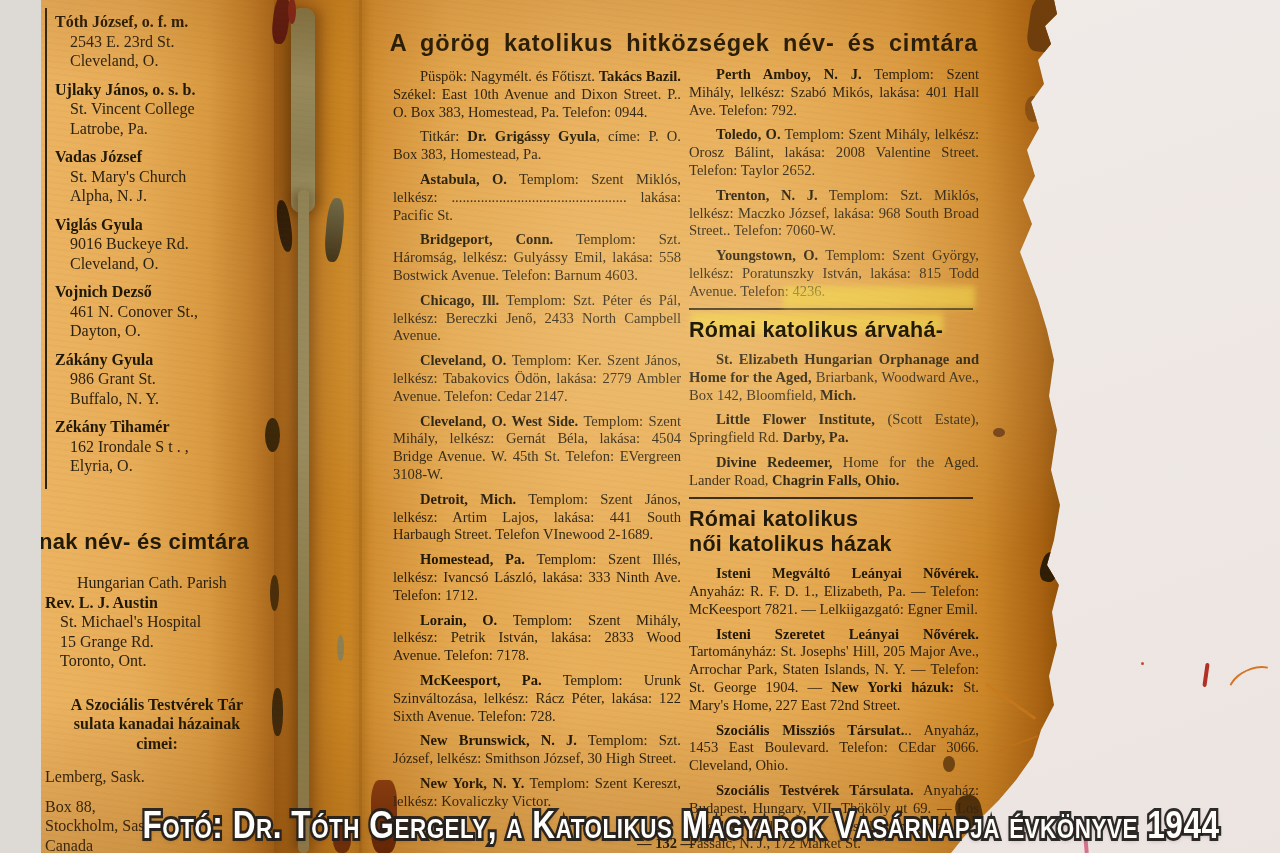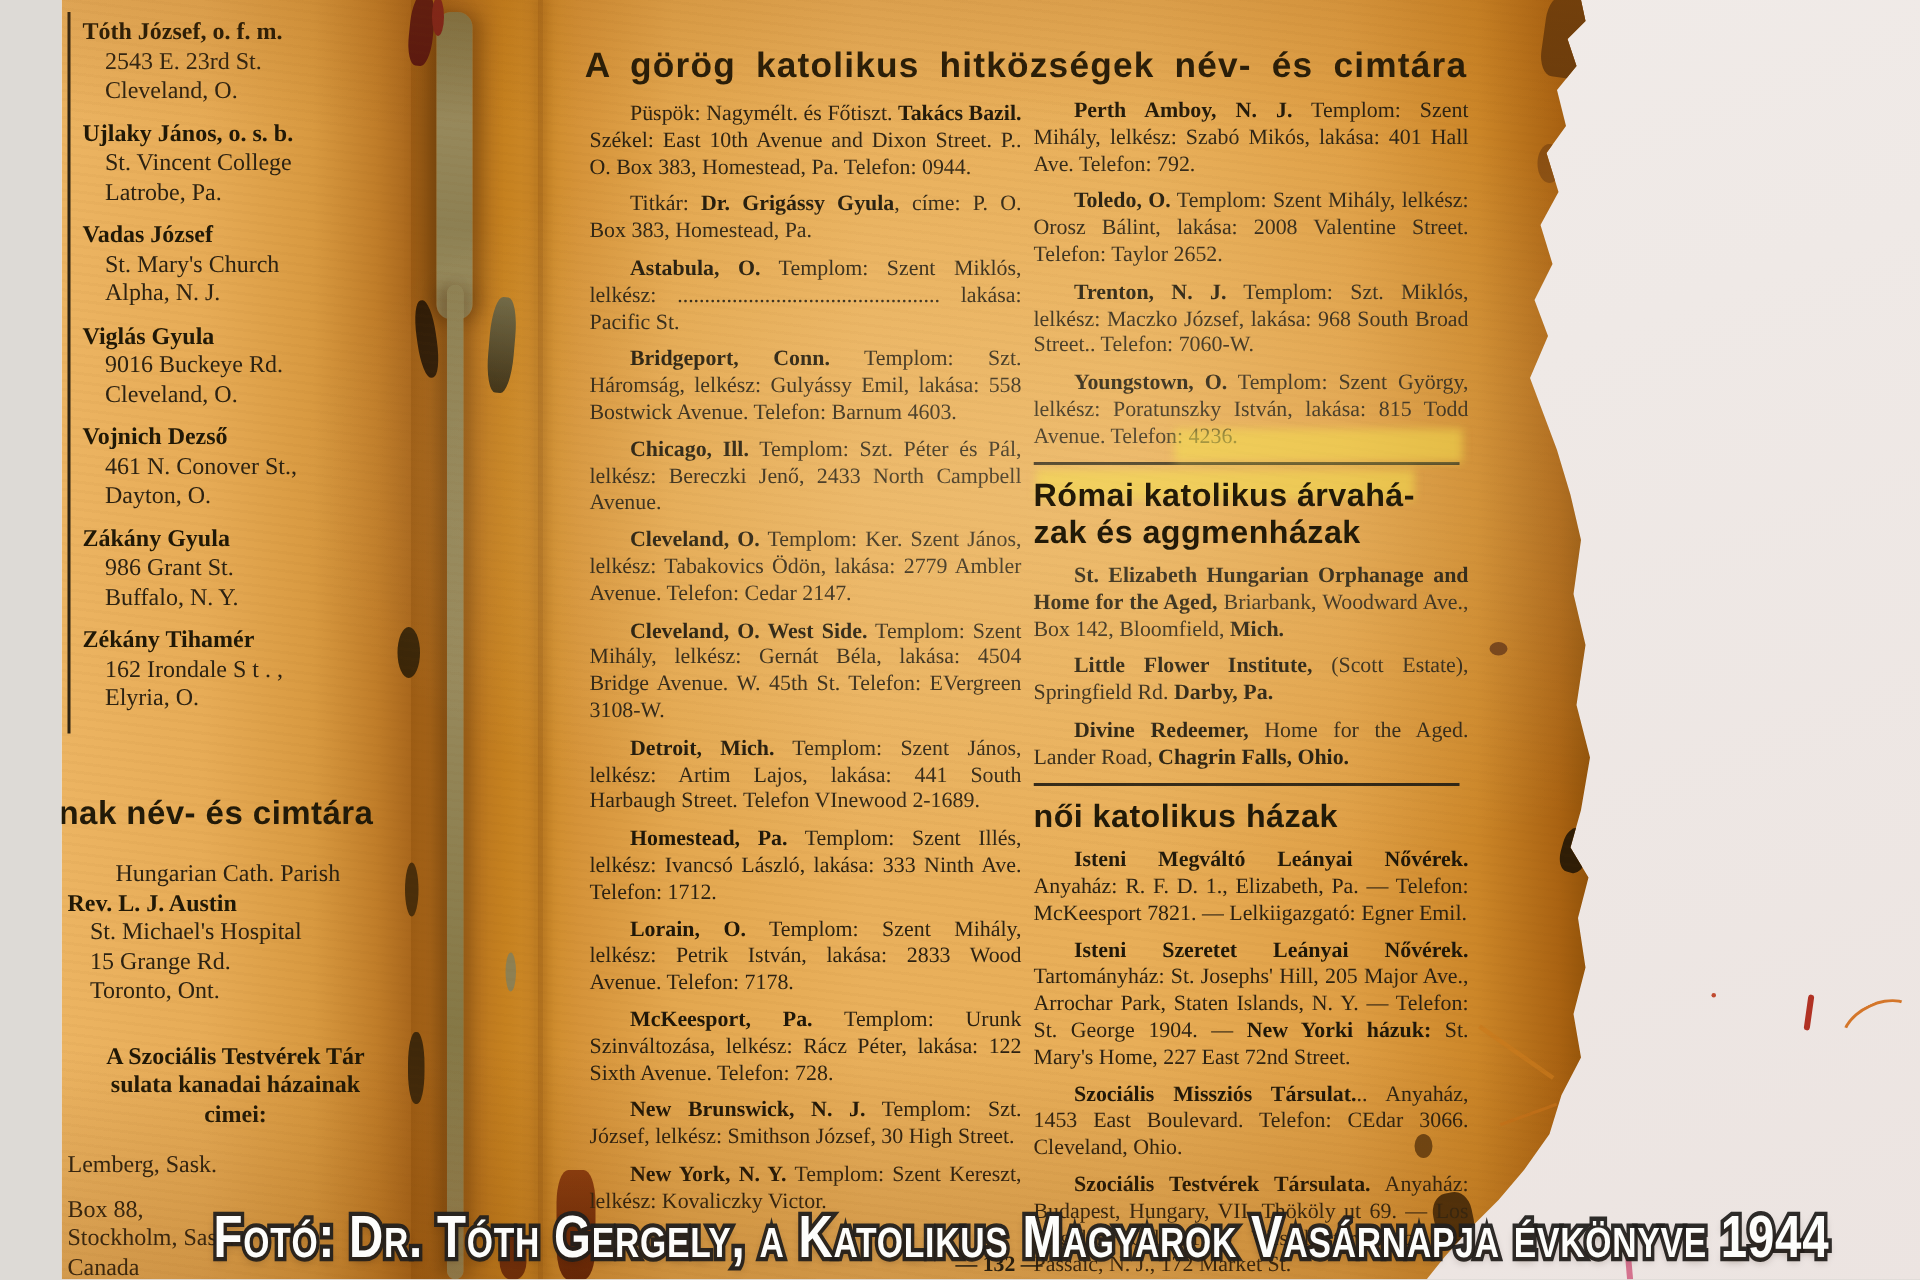--- a/index.html
+++ b/index.html
@@ -182,27 +182,27 @@
         <p class="entry"><span class="b">New York, N. Y.</span><span> Templom: Szent Kereszt, lelkész: Kovaliczky Victor.</span></p>
       </div>
     <div class="col col-right" id="col-right">
         <p class="entry"><span class="b">Perth Amboy, N. J.</span><span> Templom: Szent Mihály, lelkész: Szabó Mikós, lakása: 401 Hall Ave. Telefon: 792.</span></p>
         <p class="entry"><span class="b">Toledo, O.</span><span> Templom: Szent Mihály, lelkész: Orosz Bálint, lakása: 2008 Valentine Street. Telefon: Taylor 2652.</span></p>
         <p class="entry"><span class="b">Trenton, N. J.</span><span> Templom: Szt. Miklós, lelkész: Maczko József, lakása: 968 South Broad Street.. Telefon: 7060-W.</span></p>
         <p class="entry"><span class="b">Youngstown, O.</span><span> Templom: Szent György, lelkész: Poratunszky István, lakása: 815 Todd Avenue. Telefon: 4236.</span></p>
         <div class="rule"></div>
         <div class="col-heading">
           <div>Római katolikus árvahá-</div>
-          <div>zak és aggmenházak</div>
         </div>
         <p class="entry"><span class="b">St. Elizabeth Hungarian Orphanage and Home for the Aged,</span><span> Briarbank, Woodward Ave., Box 142, Bloomfield, </span><span class="b">Mich.</span></p>
         <p class="entry"><span class="b">Little Flower Institute,</span><span> (Scott Estate), Springfield Rd. </span><span class="b">Darby, Pa.</span></p>
         <p class="entry"><span class="b">Divine Redeemer,</span><span> Home for the Aged. Lander Road, </span><span class="b">Chagrin Falls, Ohio.</span></p>
         <div class="rule"></div>
         <div class="col-heading">
+          <div>Római katolikus</div>
           <div>női katolikus házak</div>
         </div>
         <p class="entry"><span class="b">Isteni Megváltó Leányai Nővérek.</span><span> Anyaház: R. F. D. 1., Elizabeth, Pa. — Telefon: McKeesport 7821. — Lelkiigazgató: Egner Emil.</span></p>
         <p class="entry"><span class="b">Isteni Szeretet Leányai Nővérek.</span><span> Tartományház: St. Josephs' Hill, 205 Major Ave., Arrochar Park, Staten Islands, N. Y. — Telefon: St. George 1904. — </span><span class="b">New Yorki házuk:</span><span> St. Mary's Home, 227 East 72nd Street.</span></p>
         <p class="entry"><span class="b">Szociális Missziós Társulat.</span><span>.. Anyaház, 1453 East Boulevard. Telefon: CEdar 3066. Cleveland, Ohio.</span></p>
         <p class="entry"><span class="b">Szociális Testvérek Társulata.</span><span> Anyaház: Budapest, Hungary, VII. Thököly ut 69. — Los Angeles, Cal., 1120 Westchester Place. — Passaic, N. J., 172 Market St.</span></p>
       </div>
 
     <div class="vignette"></div>
   </div>

